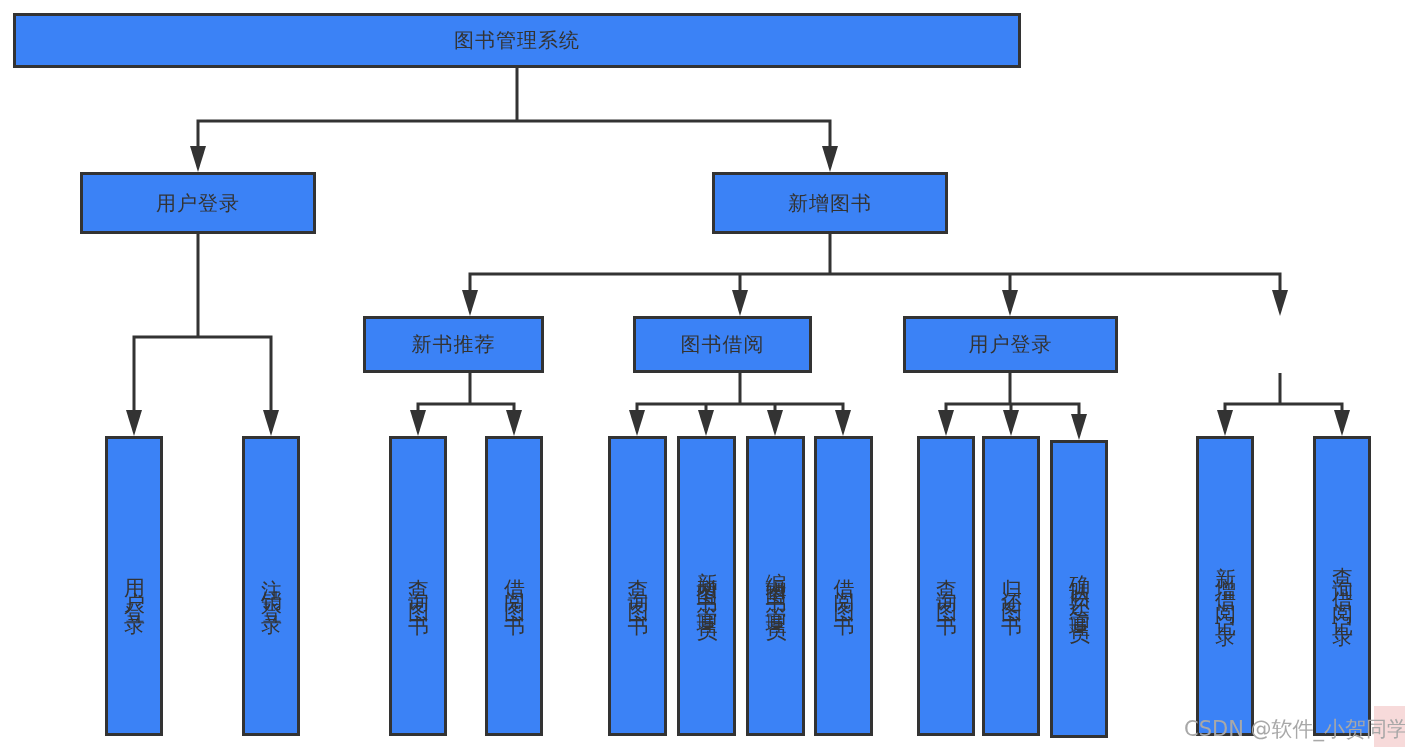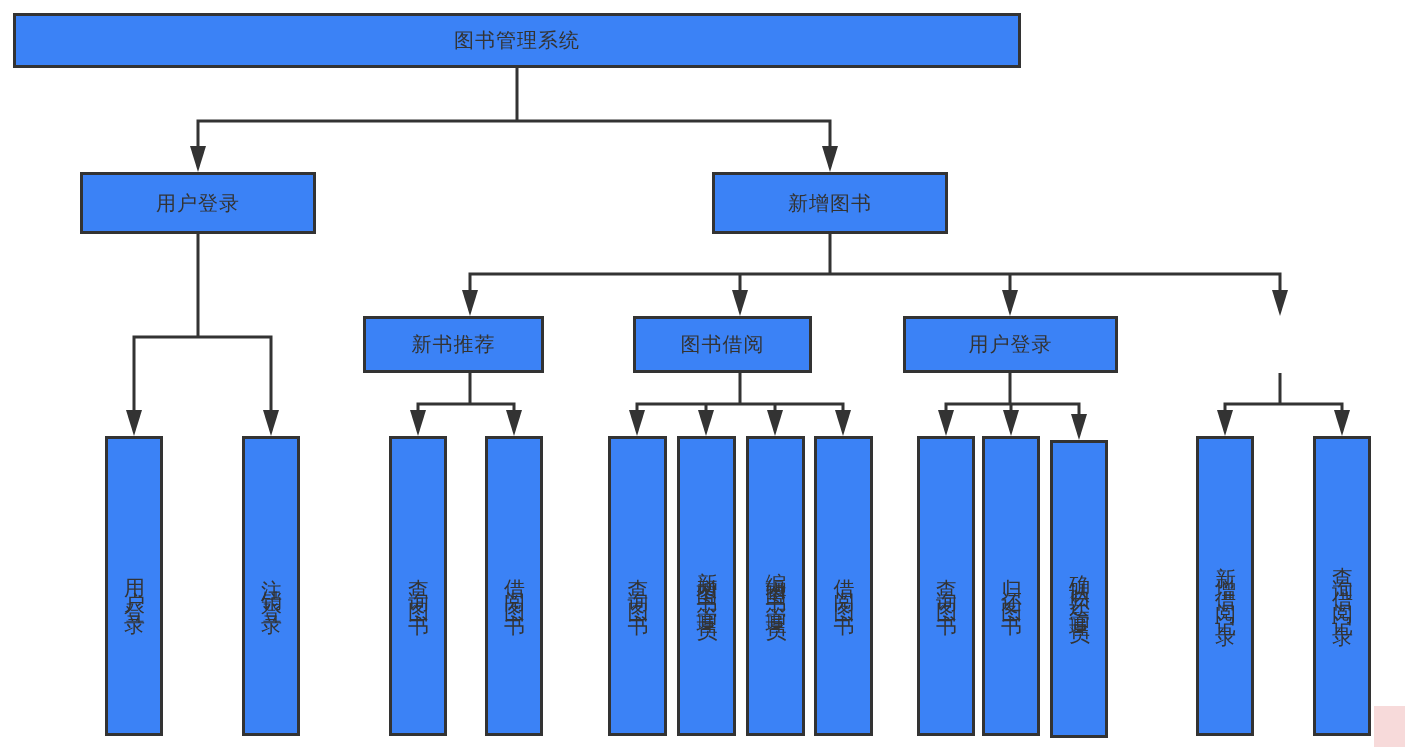--- a/index.html
+++ b/index.html
@@ -126,14 +126,15 @@
   </div>
 
   <div class="node leaf" style="left:1196px;top:436px;width:58px;height:300px;">
     <span class="vlabel mid">新增借阅记录</span>
   </div>
   <div class="node leaf" style="left:1313px;top:436px;width:58px;height:300px;">
     <span class="vlabel mid">查询借阅记录</span>
   </div>
 
   <div class="wm-bg"></div>
+  <div class="wm-text">CSDN @软件_小贺同学</div>
 
 </div>
 
 </body></html>

